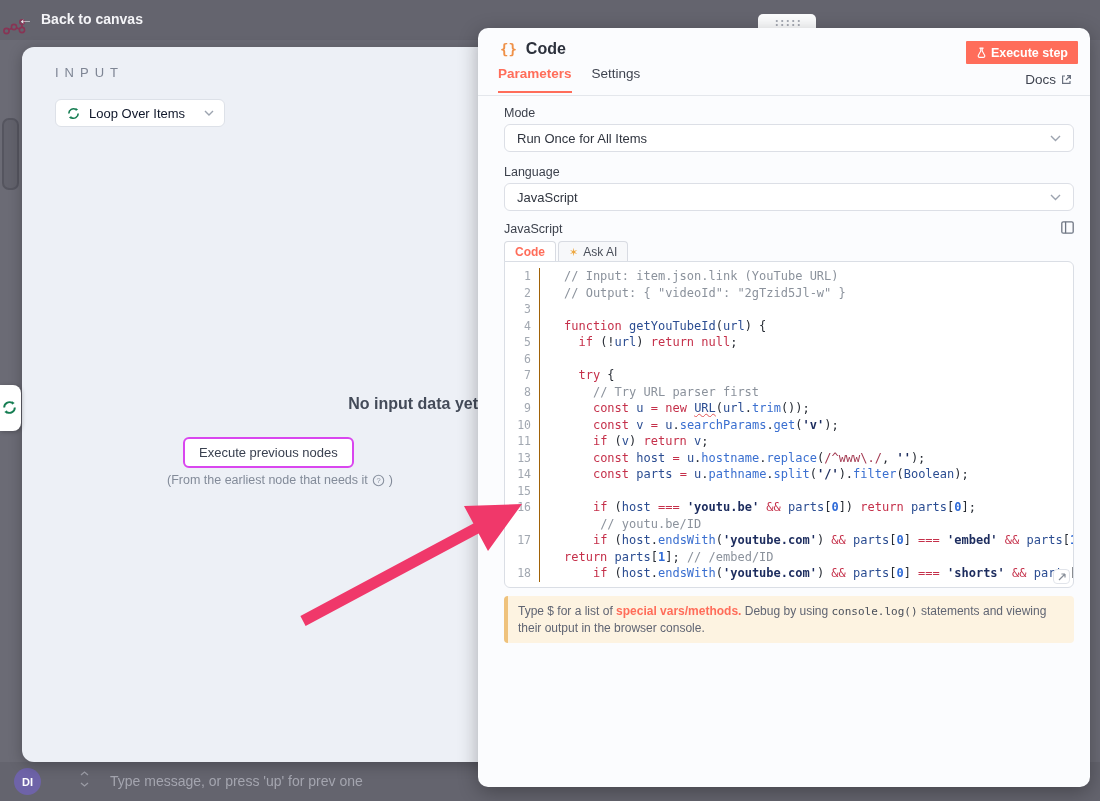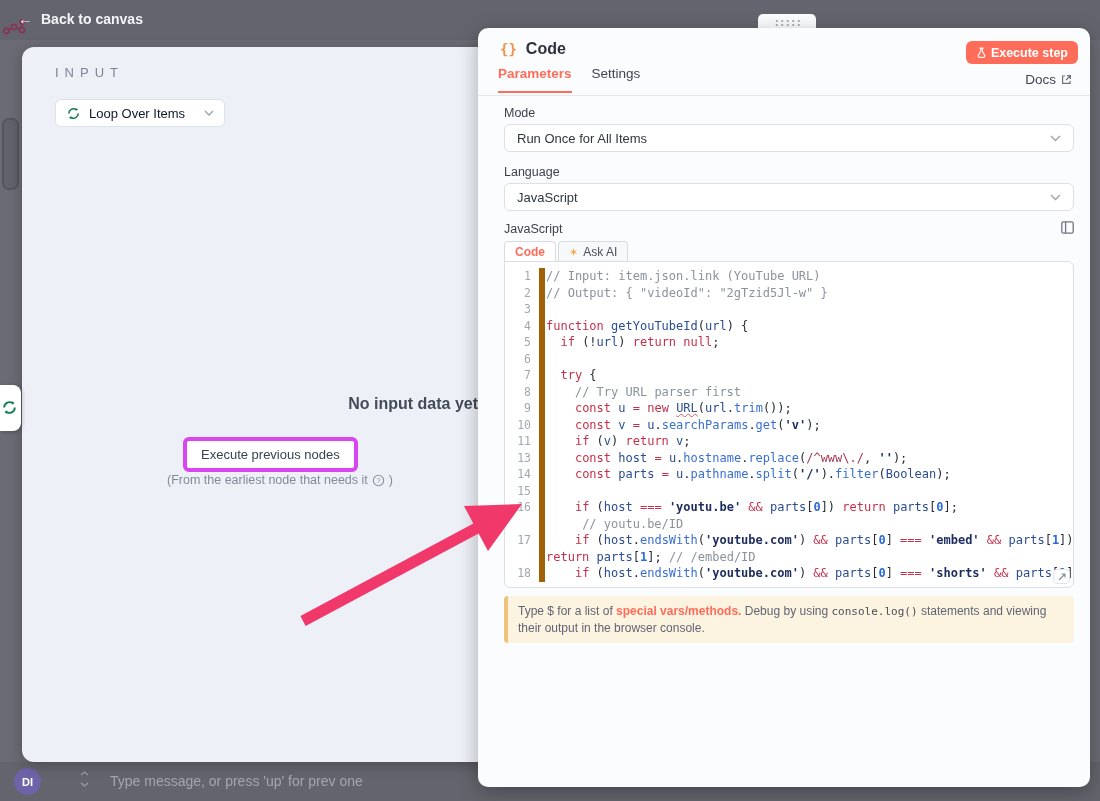--- a/index.html
+++ b/index.html
@@ -21,36 +21,36 @@
   .chat-chevrons { position:absolute; left:80px; top:9px; display:flex; flex-direction:column; gap:6px; }
   .chat-placeholder { position:absolute; left:110px; top:11px; color:#a4a5af; font-size:14px; }
 
   
   .input-panel { position:absolute; left:22px; top:47px; width:470px; height:715px; background:#edf0f6; border-radius:12px 0 0 12px; box-shadow:0 3px 14px rgba(0,0,0,.25); z-index:2; }
   .input-title { position:absolute; left:33px; top:18px; font-size:13px; letter-spacing:6px; color:#7e8594; font-weight:500; }
   .input-select { position:absolute; left:33px; top:52px; width:170px; height:28px; background:#fff; border:1px solid #dde1e8; border-radius:6px; display:flex; align-items:center; gap:8px; padding:0 10px; cursor:pointer; }
   .input-select .lbl { font-size:13px; color:#0f172a; }
   .input-select .chev { margin-left:auto; display:flex; }
   .empty-title { position:absolute; left:0; top:348px; width:456px; text-align:right; font-size:16px; font-weight:600; color:#444b59; }
-  .exec-prev-btn { position:absolute; left:161px; top:390px; padding:6px 14px; background:#fff; border:4px solid #d946ef; border-radius:6px; font-size:13px; color:#3a4150; font-weight:500; cursor:pointer; white-space:nowrap; }
+  .exec-prev-btn { position:absolute; left:161px; top:390px; padding:6px 14px; background:#fff; border:2px solid #d946ef; border-radius:6px; font-size:13px; color:#3a4150; font-weight:500; cursor:pointer; white-space:nowrap; }
   .empty-caption { position:absolute; left:0; top:401px; width:516px; text-align:center; font-size:12.5px; color:#838b99; display:flex; justify-content:center; align-items:center; gap:4px;margin-top:25px; }
 
   .left-stub { position:absolute; left:0; top:385px; width:21px; height:46px; background:#fff; border-radius:0 8px 8px 0; box-shadow:1px 1px 4px rgba(0,0,0,.25); z-index:3; }
   .left-stub svg { position:absolute; left:1px; top:14px; }
 
   
   .drag-tab { position:absolute; left:758px; top:14px; width:58px; height:16px; background:#fbfcfd; border-radius:5px 5px 0 0; z-index:4; cursor:grab; }
   .drag-dots { width:27px; height:7px; margin:5px auto 0; background-image:radial-gradient(circle,#a7acb5 1.1px,transparent 1.2px); background-size:5.5px 4px; }
 
   
   .code-panel { position:absolute; left:478px; top:28px; width:612px; height:759px; background:#fbfcfe; border-radius:10px; box-shadow:0 5px 20px rgba(0,0,0,.3); z-index:5; }
   .cp-titlerow { position:absolute; top:12px; left:22px; display:flex; align-items:center; gap:9px; }
   .braces-icon { font-family:"DejaVu Sans Mono", monospace; font-size:14px; font-weight:700; color:#ef9148; }
   .cp-title { font-size:16px; font-weight:600; color:#2c313c; }
-  .exec-step { position:absolute; top:13px; right:12px; height:23px; display:flex; align-items:center; gap:4px; padding:0 10px; background:var(--accent); border:none; border-radius:6px; color:#fff; font-size:12.5px; font-weight:600; cursor:pointer; }
+  .exec-step { position:absolute; top:13px; right:12px; height:23px; display:flex; align-items:center; gap:4px; padding:0 10px; background:var(--accent); border:none; border-radius:1px; color:#fff; font-size:12.5px; font-weight:600; cursor:pointer; }
   .cp-tabs { position:absolute; top:38px; left:20px; display:flex; gap:20px; }
   .cp-tab { font-size:13.5px; padding-bottom:10px; cursor:pointer; }
   .cp-tab.active { color:var(--accent); font-weight:600; border-bottom:2px solid var(--accent); }
   .cp-tab.idle { color:#3f4450; }
   .docs-link { position:absolute; top:44px; right:18px; display:flex; align-items:center; gap:5px; font-size:13.5px; color:#3f4450; cursor:pointer; }
   .cp-divider { position:absolute; top:67px; left:0; width:612px; height:1px; background:#e4e7ec; }
 
   .fld-label { position:absolute; left:26px; font-size:12.5px; color:#3c414c; }
   .fld-select { position:absolute; left:26px; width:570px; height:28px; background:#fff; border:1px solid #dcdfe6; border-radius:6px; display:flex; align-items:center; padding:0 12px; cursor:pointer; }
   .fld-select .lbl { font-size:13px; color:#30353f; }
@@ -60,21 +60,21 @@
 
   .ed-tabs { position:absolute; top:213px; left:26px; display:flex; align-items:flex-end; }
   .ed-tab { font-size:12px; padding:3px 10px 4px; border:1px solid #d8dbe2; border-bottom:none; border-radius:4px 4px 0 0; cursor:pointer; display:flex; align-items:center; gap:5px; }
   .ed-tab.active { background:#fff; color:var(--accent); font-weight:600; }
   .ed-tab.idle { background:#f7f8fa; color:#4a4f5a; margin-left:2px; }
   .sparkle { color:#eda73f; font-size:11px; }
 
   .editor { position:absolute; top:233px; left:26px; width:570px; height:327px; background:#fff; border:1px solid #dadee5; border-radius:0 6px 6px 6px; overflow:hidden; padding-top:6px; }
   .cl { display:flex; height:16.5px; font-family:"DejaVu Sans Mono", monospace; font-size:12px; line-height:16.5px; }
   .ln { width:34px; padding-right:8px; text-align:right; color:#a2a8b1; font-size:11.5px; flex:none; }
-  .lc { border-left:6px solid #a16207; padding-left:1px; white-space:pre; overflow:hidden; flex:1; }
+  .lc { border-left:1px solid #a16207; padding-left:24px; white-space:pre; overflow:hidden; flex:1; }
   .kw { color:var(--syn_kw); } .op { color:var(--syn_kw); }
   .def { color:var(--syn_def); } .prop { color:var(--syn_prop); }
   .str { color:var(--syn_str); font-weight:600; }
   .num { color:var(--syn_num); font-weight:600; }
   .cm { color:var(--syn_cm); } .tx { color:var(--syn_tx); }
   .rx { color:var(--syn_rx); }
   .sp { color:var(--syn_def); text-decoration:underline; text-decoration-style:wavy; text-decoration-color:#e25555; text-decoration-thickness:1px; }
   .expand-btn { position:absolute; right:3px; bottom:3px; width:17px; height:15px; background:#fff; border:1px solid #e1e4ea; border-radius:4px; display:flex; align-items:center; justify-content:center; cursor:pointer; }
 
   .hint { position:absolute; top:568px; left:26px; width:570px; background:var(--hint_bg); border-left:4px solid var(--hint_border); border-radius:4px; padding:7px 10px; font-size:12px; line-height:16px; color:#606573; }

